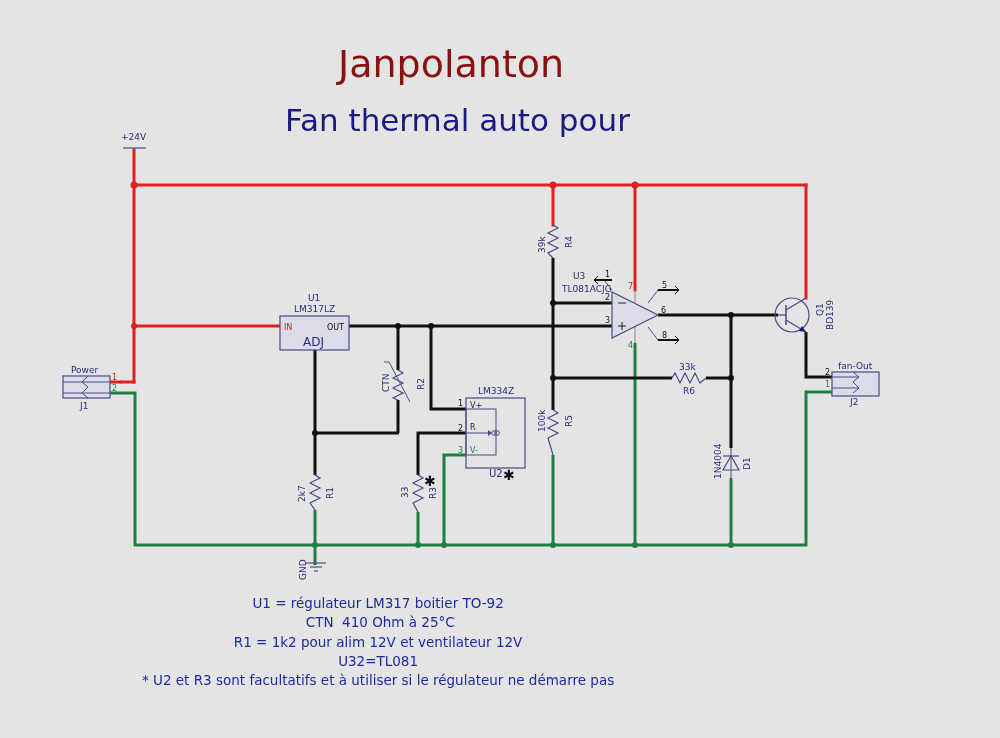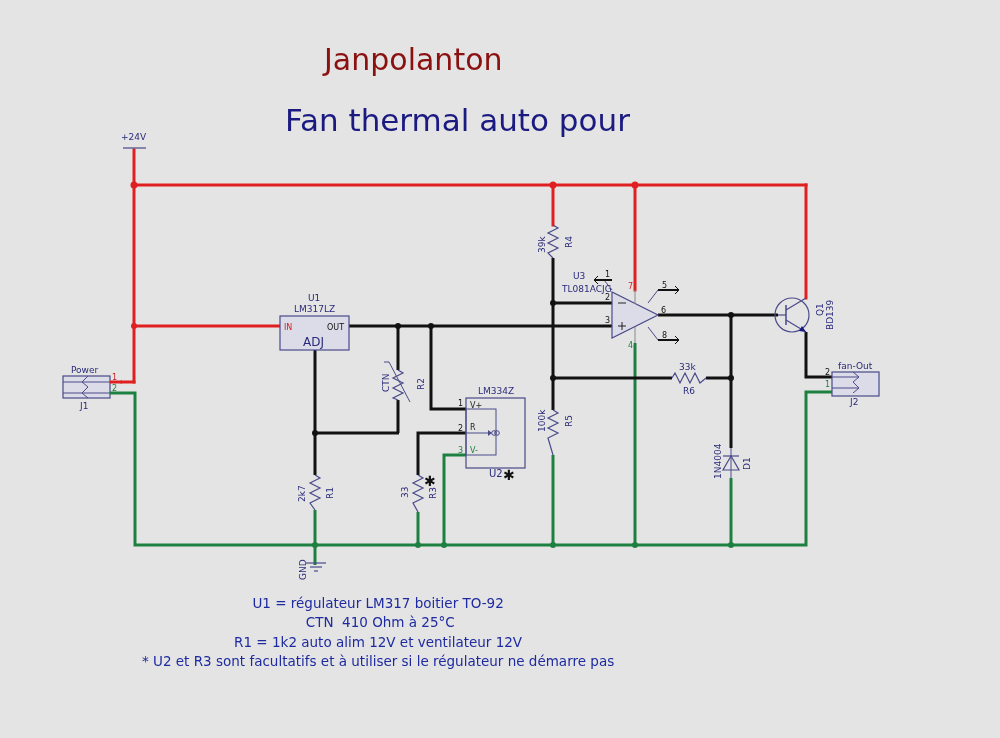--- a/index.html
+++ b/index.html
@@ -1,19 +1,19 @@
 <!DOCTYPE html>
 <html><head>
 <meta charset="utf-8">
 <style>
   html, body { margin:0; padding:0; }
   body { width:1000px; height:738px; background:#e4e4e4; position:relative; overflow:hidden; font-family:"DejaVu Sans", sans-serif; }
   #schematic { position:absolute; left:0; top:0; }
   .title { position:absolute; font-family:"DejaVu Sans", sans-serif; white-space:nowrap; }
-  #title-main { left:324px; top:42px; font-size:30px; color:#8b1010; }
+  #title-main { left:338px; top:42px; font-size:38px; color:#8b1010; }
   #title-sub { left:285px; top:102px; font-size:31px; color:#1a1a80; }
   .notes { position:absolute; left:142px; top:594px; color:#1e2aa0; font-size:13.5px; line-height:19.3px; }
   .notes div { white-space:nowrap;text-align:center; }
   .lbl { font-family:"DejaVu Sans", sans-serif; fill:#2a2a7a; }
   .pin { font-family:"DejaVu Sans", sans-serif; font-size:8px; }
 </style>
 </head>
 <body>
 
 <div id="title-main" class="title">Janpolanton</div>
@@ -229,15 +229,16 @@
     <text class="lbl" x="838" y="369" font-size="9">fan-Out</text>
     <text class="lbl" x="850" y="405" font-size="9">J2</text>
     <text class="pin" x="825" y="375" fill="#111">2</text>
     <text class="pin" x="825" y="387" fill="#1e8040">1</text>
   </g>
 </svg>
 
 <div class="notes">
   <div>U1 = régulateur LM317 boitier TO-92</div>
   <div style="white-space:pre"> CTN  410 Ohm à 25°C</div>
-  <div>R1 = 1k2 auto alim 12V et ventilateur 12V</div>
+  <div>R1 = 1k2 pour alim 12V et ventilateur 12V</div>
+  <div>U32=TL081</div>
   <div>* U2 et R3 sont facultatifs et à utiliser si le régulateur ne démarre pas</div>
 </div>
 
 </body></html>

